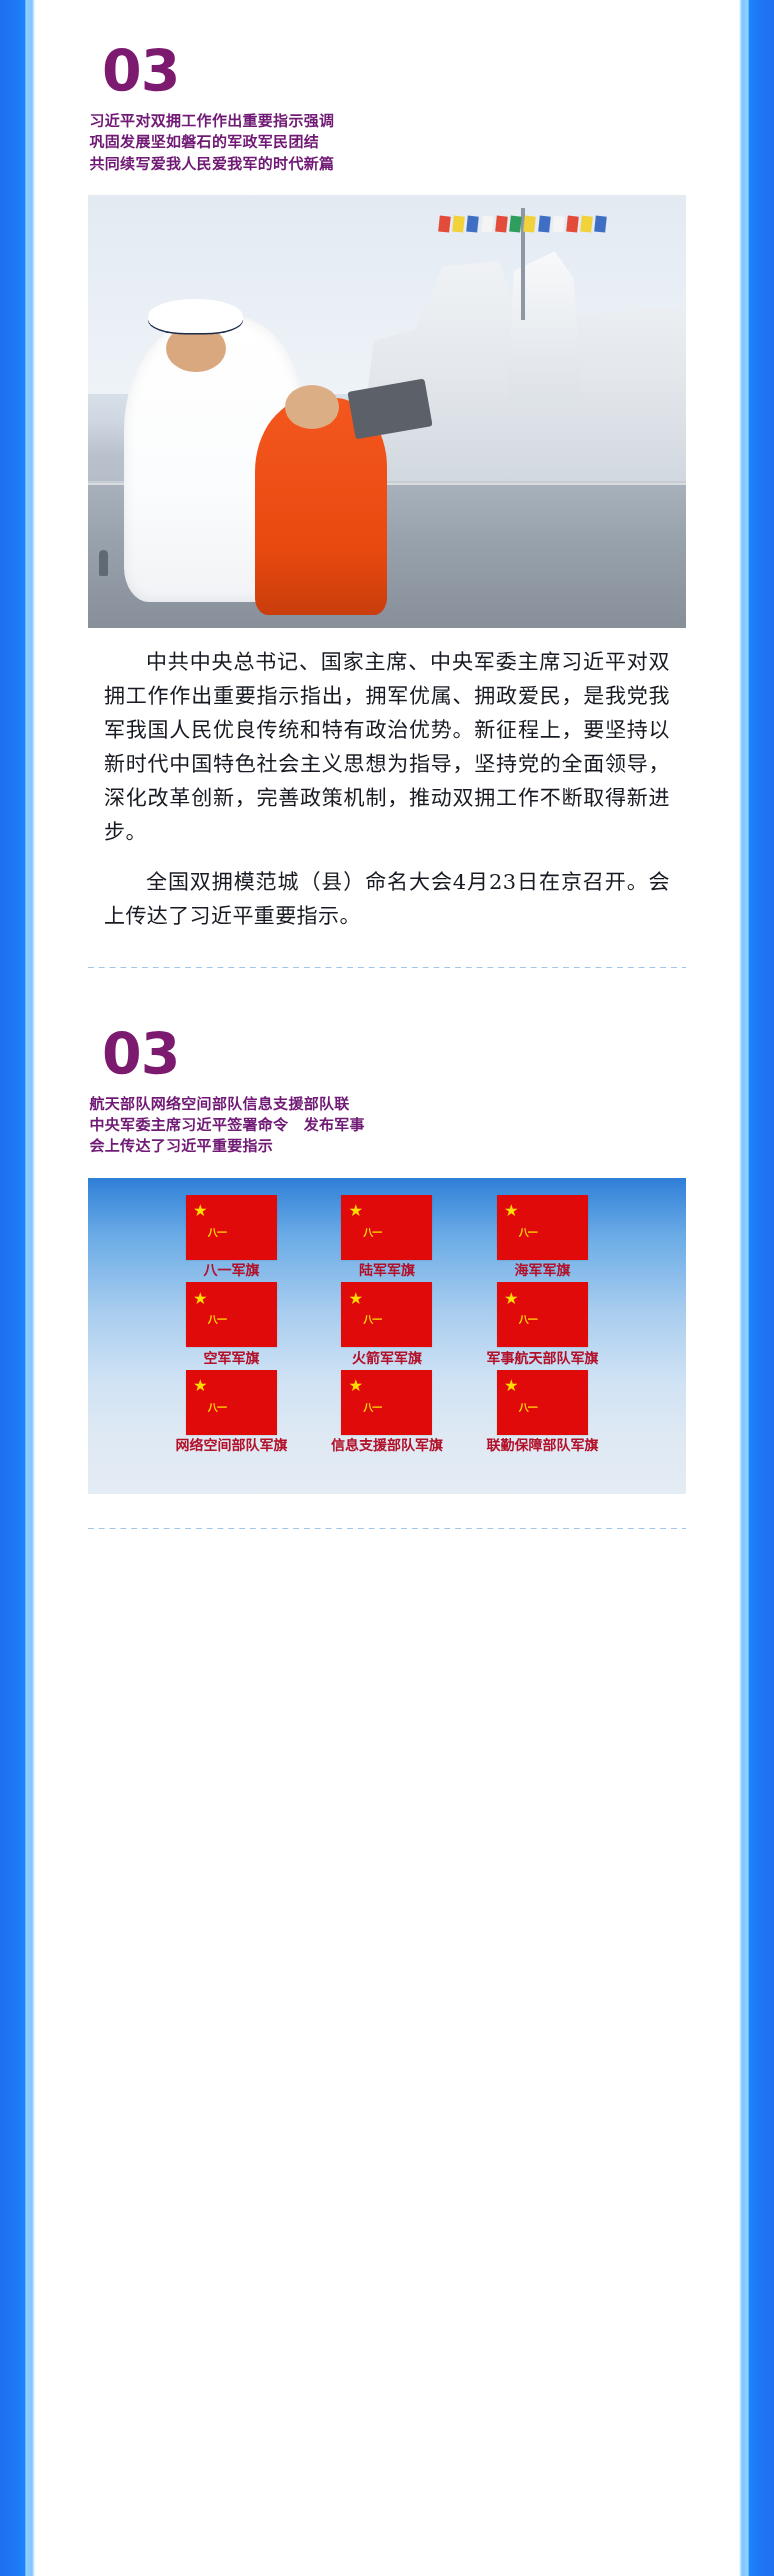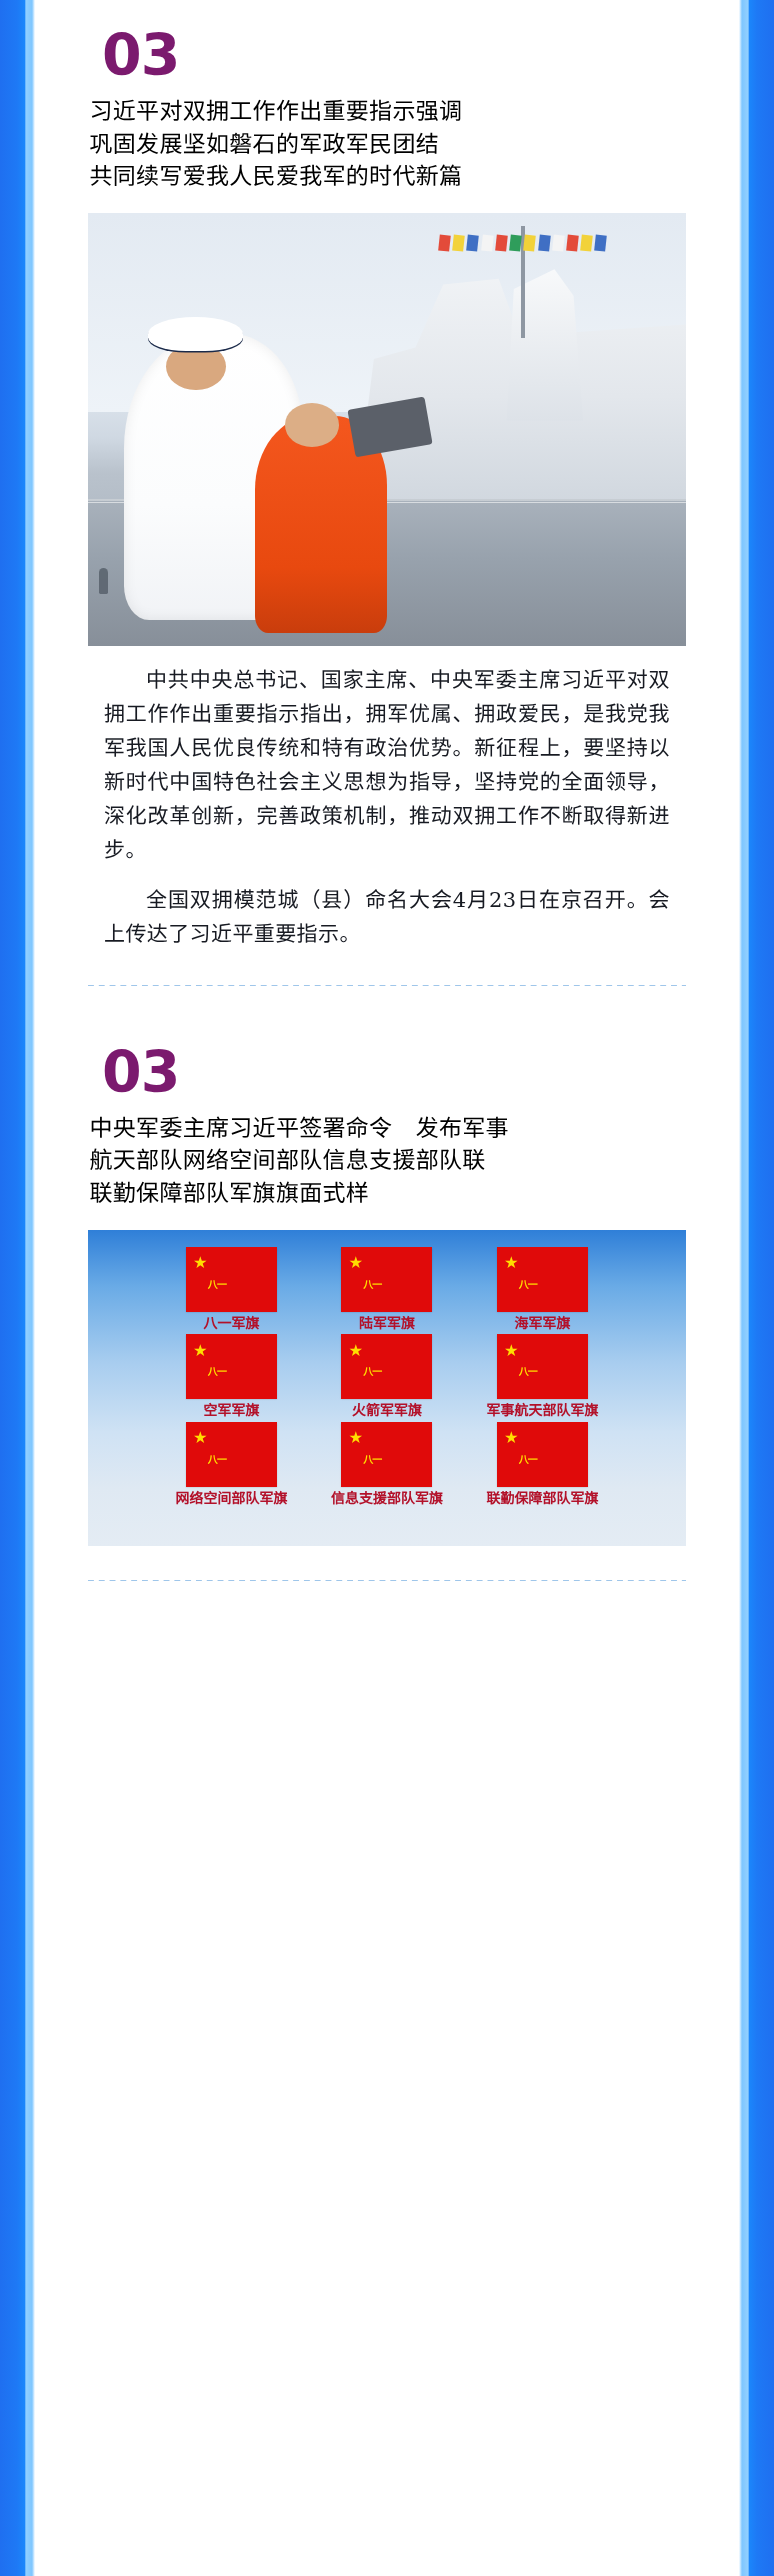--- a/index.html
+++ b/index.html
@@ -54,43 +54,43 @@
         #7ec6ff 64%,
         #ffffff 70%,
         #ffffff 100%);
   }
 
   .content {
     position: relative;
     z-index: 10;
     margin: 0 auto;
     width: 718px;
-    padding: 0 60px;
+    padding: 16px 60px;
   }
 
   
   .section { padding-top: 26px; }
 
   .section-number {
     font-family: "DejaVu Sans", "Liberation Sans", sans-serif;
     font-size: 57px;
     font-weight: 700;
     line-height: 1.02;
     color: #7b1a6e;
     letter-spacing: -0.8px;
     padding-left: 14px;
     margin-bottom: 10.8px;
   }
 
   .section-title {
     font-family: "DejaVu Sans", "Liberation Sans", sans-serif;
-    font-size: 23px;
-    font-weight: 400;
+    font-size: 15px;
+    font-weight: 700;
     line-height: 1.42;
-    color: #000000;
+    color: #701a75;
     letter-spacing: 0.3px;
     padding-left: 1.5px;
     margin-bottom: 20px;
   }
   .section-title .tl { display: block; white-space: nowrap; }
 
   
   .figure {
     width: 100%;
     margin: 0 0 17px 0;
@@ -322,23 +322,23 @@
 
       <div class="divider"></div>
       <div class="section-bottom-space"></div>
     </div>
 
     <div class="section">
 
       <div class="section-number">03</div>
 
       <div class="section-title">
+        <span class="tl">航天部队网络空间部队信息支援部队联</span>
         <span class="tl">中央军委主席习近平签署命令　发布军事</span>
-        <span class="tl">航天部队网络空间部队信息支援部队联</span>
-        <span class="tl">联勤保障部队军旗旗面式样</span>
+        <span class="tl">会上传达了习近平重要指示</span>
       </div>
 
       <div class="figure flags-chart">
         <div class="flags-grid" id="flags-grid">
             <div class="flag-cell">
               <div class="flag">
                 <span class="star">★</span>
                 <span class="bayi">八一</span>
               </div>
               <div class="flag-label">八一军旗</div>

